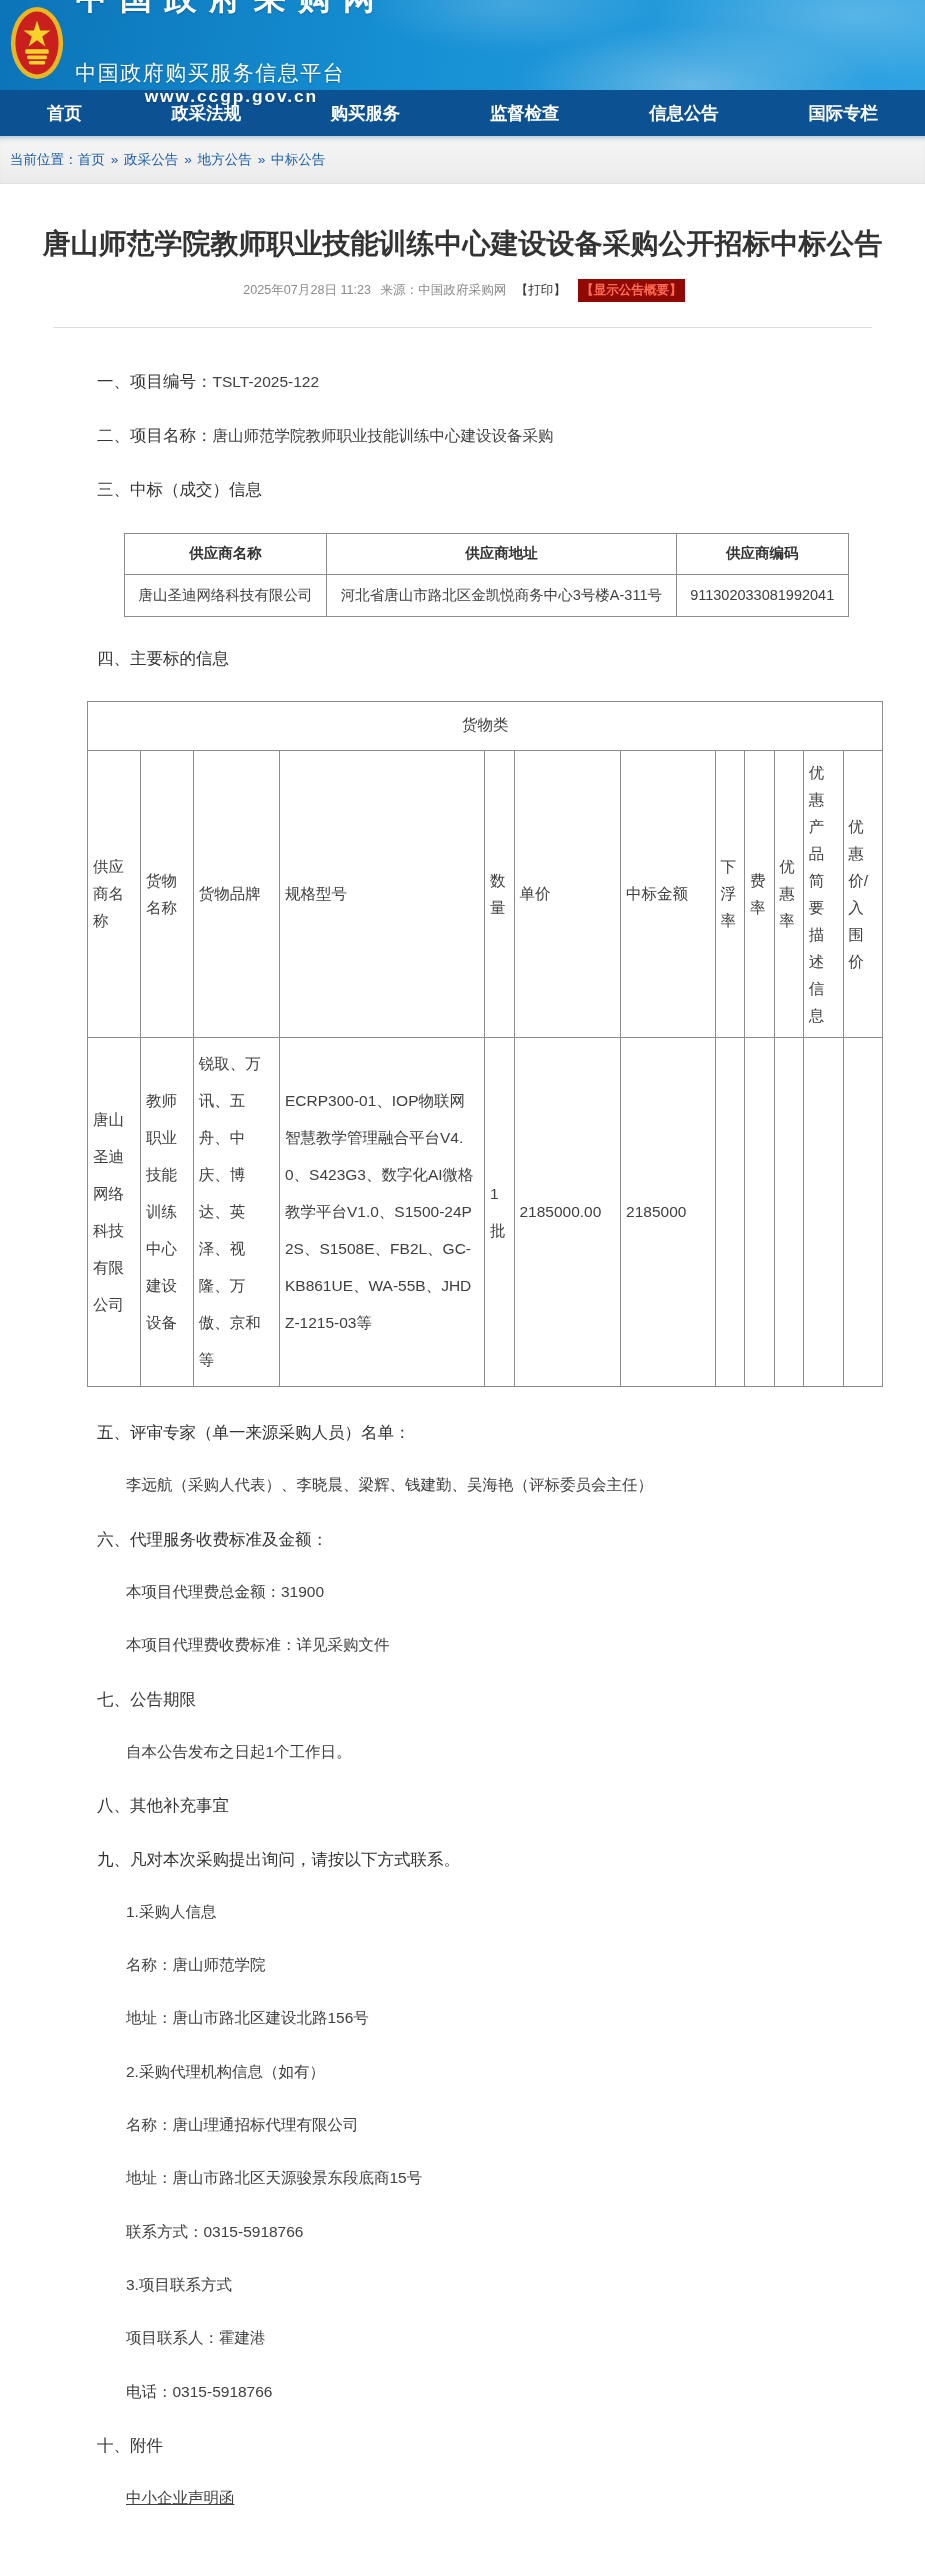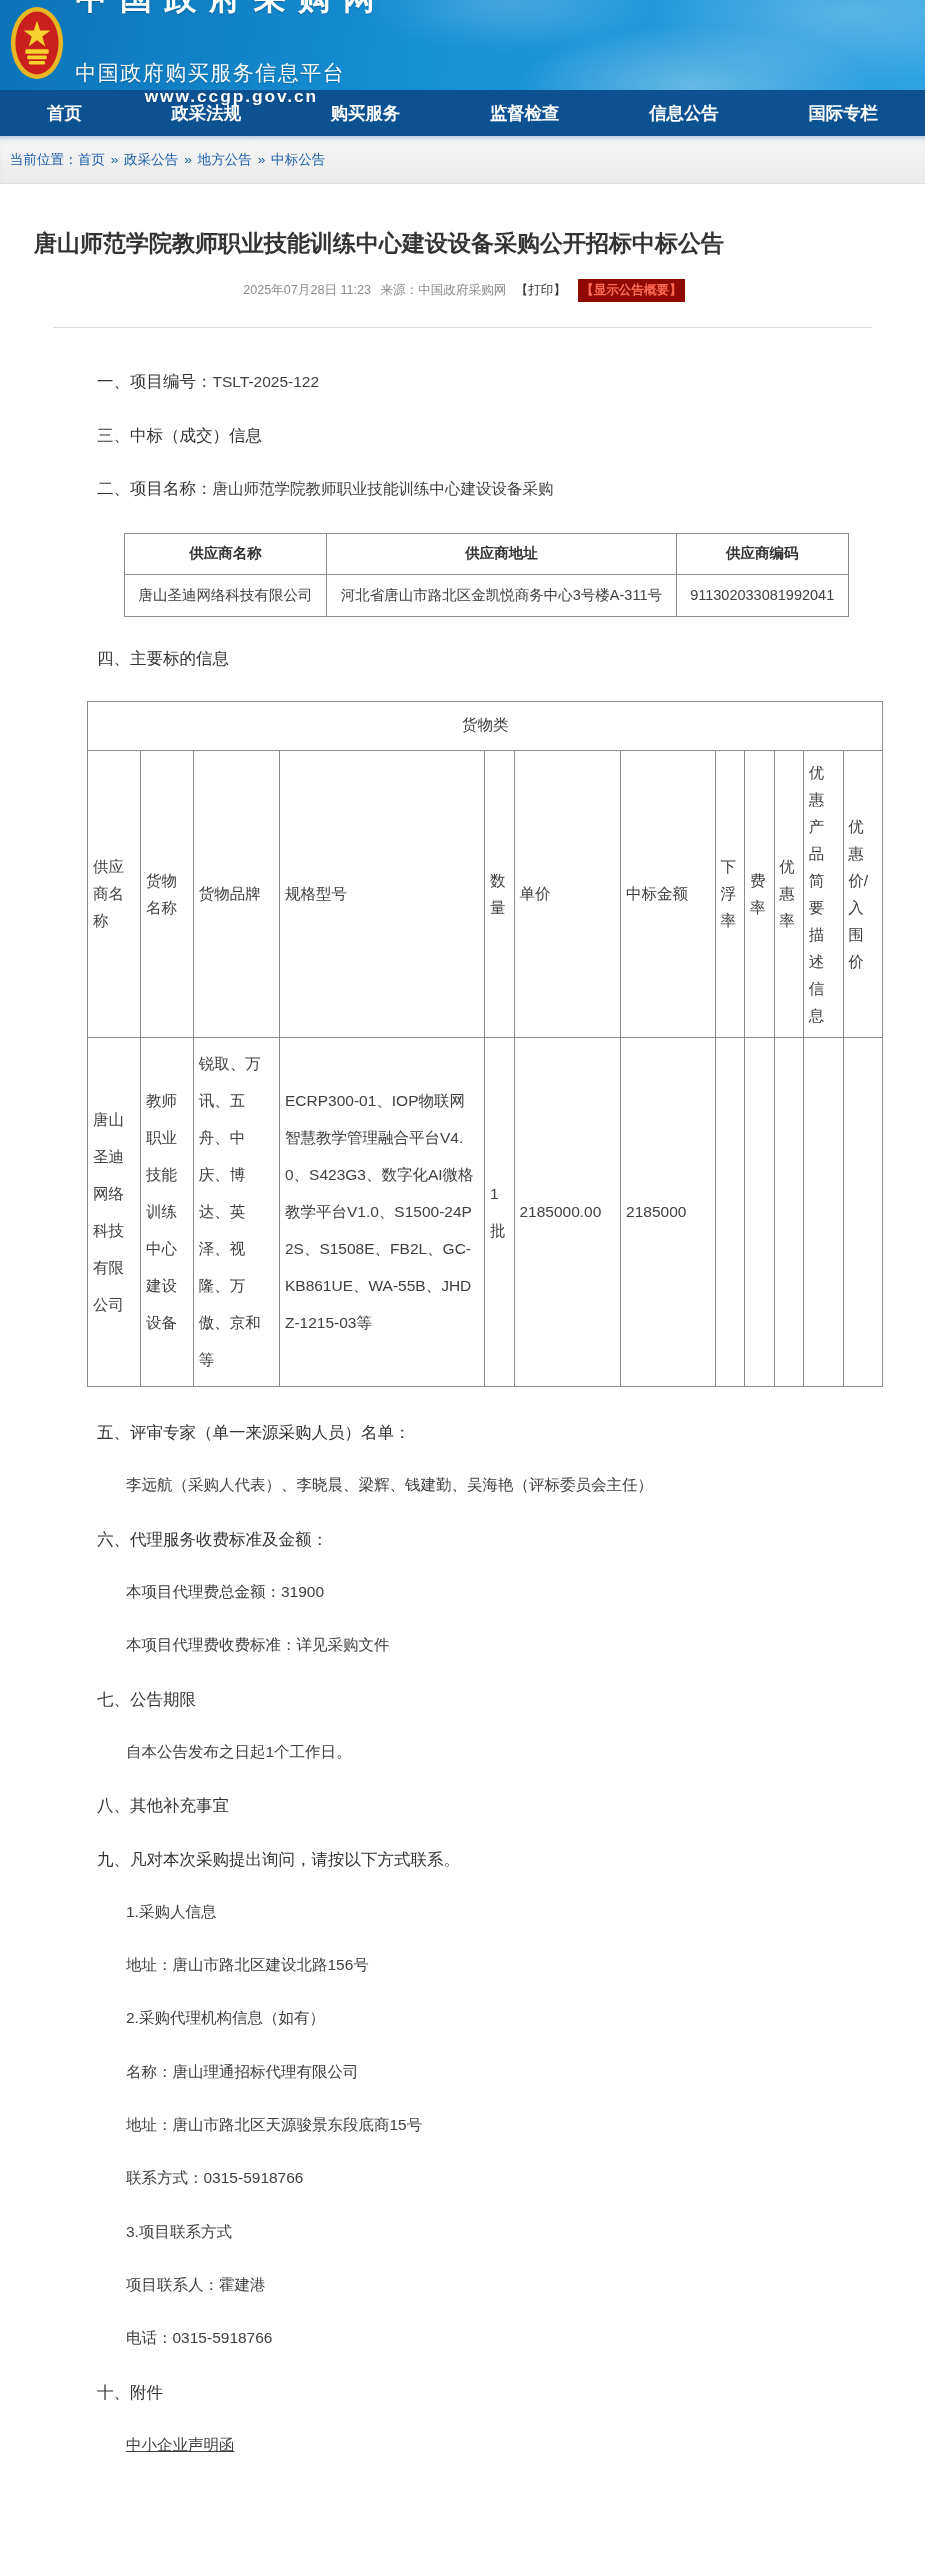--- a/index.html
+++ b/index.html
@@ -61,24 +61,24 @@
   }
   .breadcrumb a { color: #1C5FA8; text-decoration: none; }
   .breadcrumb .sep { margin: 0 5.8px; }
 
   
   .content { background: #fff; padding: 33px 34px 19.4px 97px; }
 
   .article-head { margin-left: -63px; }
   .title {
     margin: 9.7px 0 0 0;
-    font-size: 23px;
+    font-size: 28px;
     font-weight: 700;
     color: #333;
-    text-align: left;
+    text-align: center;
     line-height: 33px;
   }
   .meta {
     margin-top: 19.4px;
     text-align: center;
     font-size: 12.6px;
     color: #8a8a8a;
   }
   .meta .piece { margin: 0 2.9px; }
   .meta .print { color: #333; text-decoration: none; }
@@ -188,25 +188,25 @@
         <a href="#" class="piece print">【打印】</a>
         <a href="#" class="badge">【显示公告概要】</a>
       </div>
       <hr class="rule">
     </div>
 
     <p class="p first-sec">
       <span class="sec-label">一、项目编号：</span><span class="sec-val">TSLT-2025-122</span>
     </p>
 
-    <p class="p sec-label">三、中标（成交）信息</p>
-
     <p class="p">
       <span class="sec-label">二、项目名称：</span><span class="sec-val">唐山师范学院教师职业技能训练中心建设设备采购</span>
     </p>
+
+    <p class="p sec-label">三、中标（成交）信息</p>
 
     <table class="simple">
       <thead>
         <tr>
           <th>供应商名称</th>
           <th>供应商地址</th>
           <th>供应商编码</th>
         </tr>
       </thead>
       <tbody>
@@ -280,20 +280,21 @@
     <p class="p indent">本项目代理费收费标准：详见采购文件</p>
 
     <p class="p sec-label">七、公告期限</p>
     <p class="p indent">自本公告发布之日起1个工作日。</p>
 
     <p class="p sec-label">八、其他补充事宜</p>
 
     <p class="p sec-label">九、凡对本次采购提出询问，请按以下方式联系。</p>
 
     <p class="p indent">1.采购人信息</p>
+    <p class="p indent">名称：唐山师范学院</p>
     <p class="p indent">地址：唐山市路北区建设北路156号</p>
 
     <p class="p indent">2.采购代理机构信息（如有）</p>
     <p class="p indent">名称：唐山理通招标代理有限公司</p>
     <p class="p indent">地址：唐山市路北区天源骏景东段底商15号</p>
     <p class="p indent">联系方式：0315-5918766</p>
 
     <p class="p indent">3.项目联系方式</p>
     <p class="p indent">项目联系人：霍建港</p>
     <p class="p indent">电话：0315-5918766</p>

